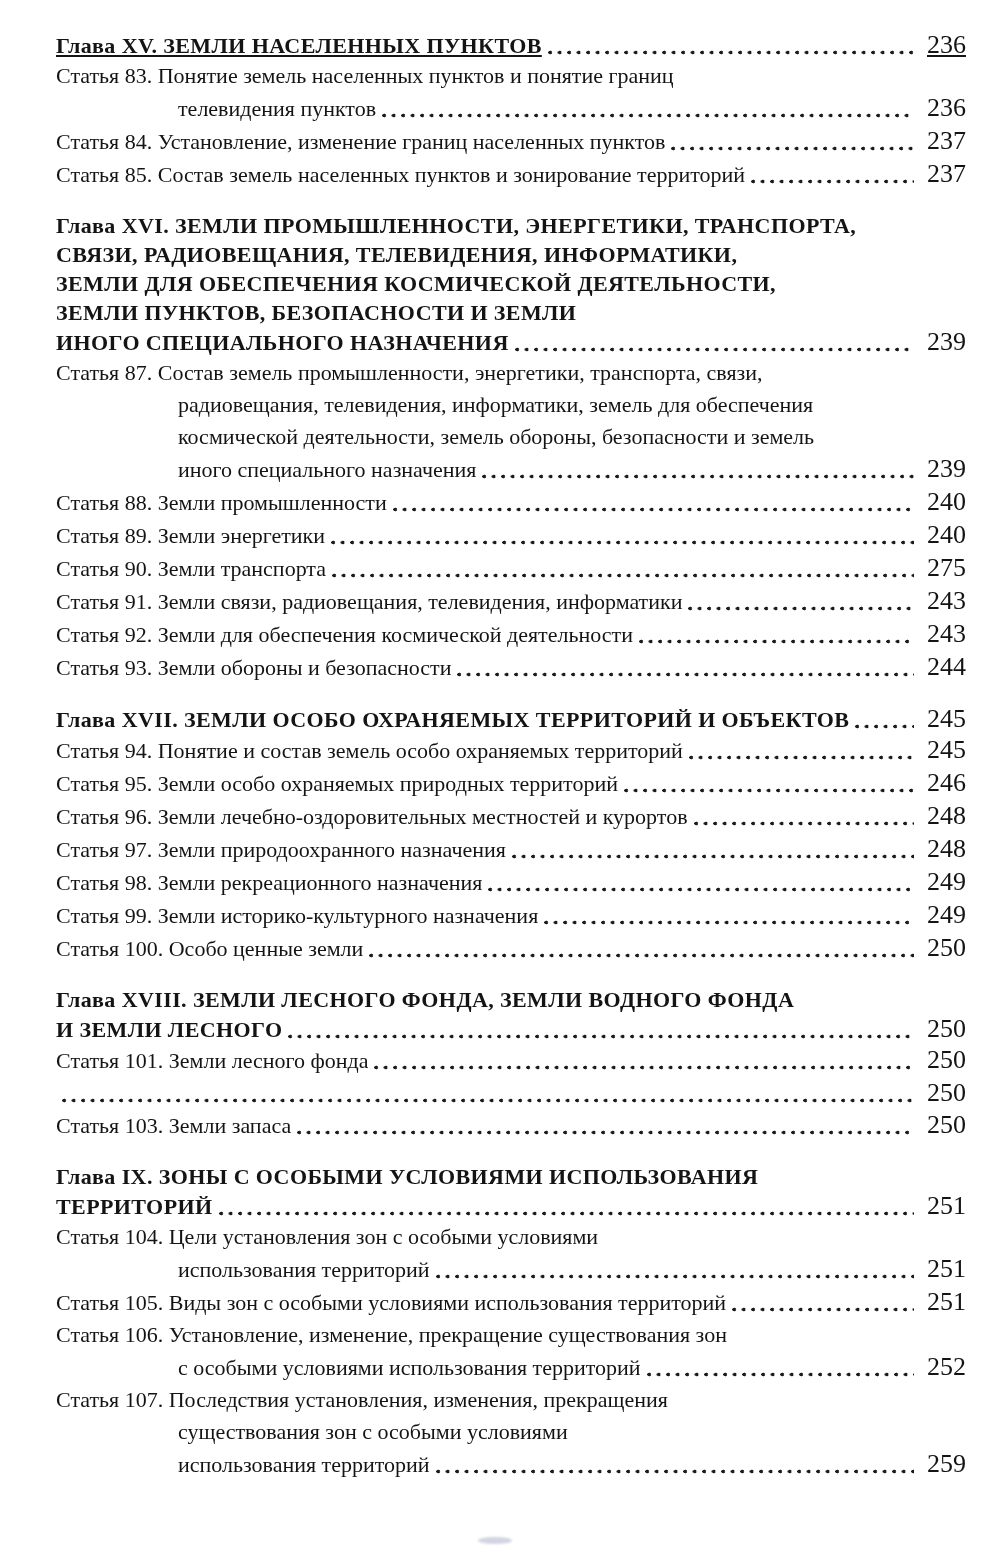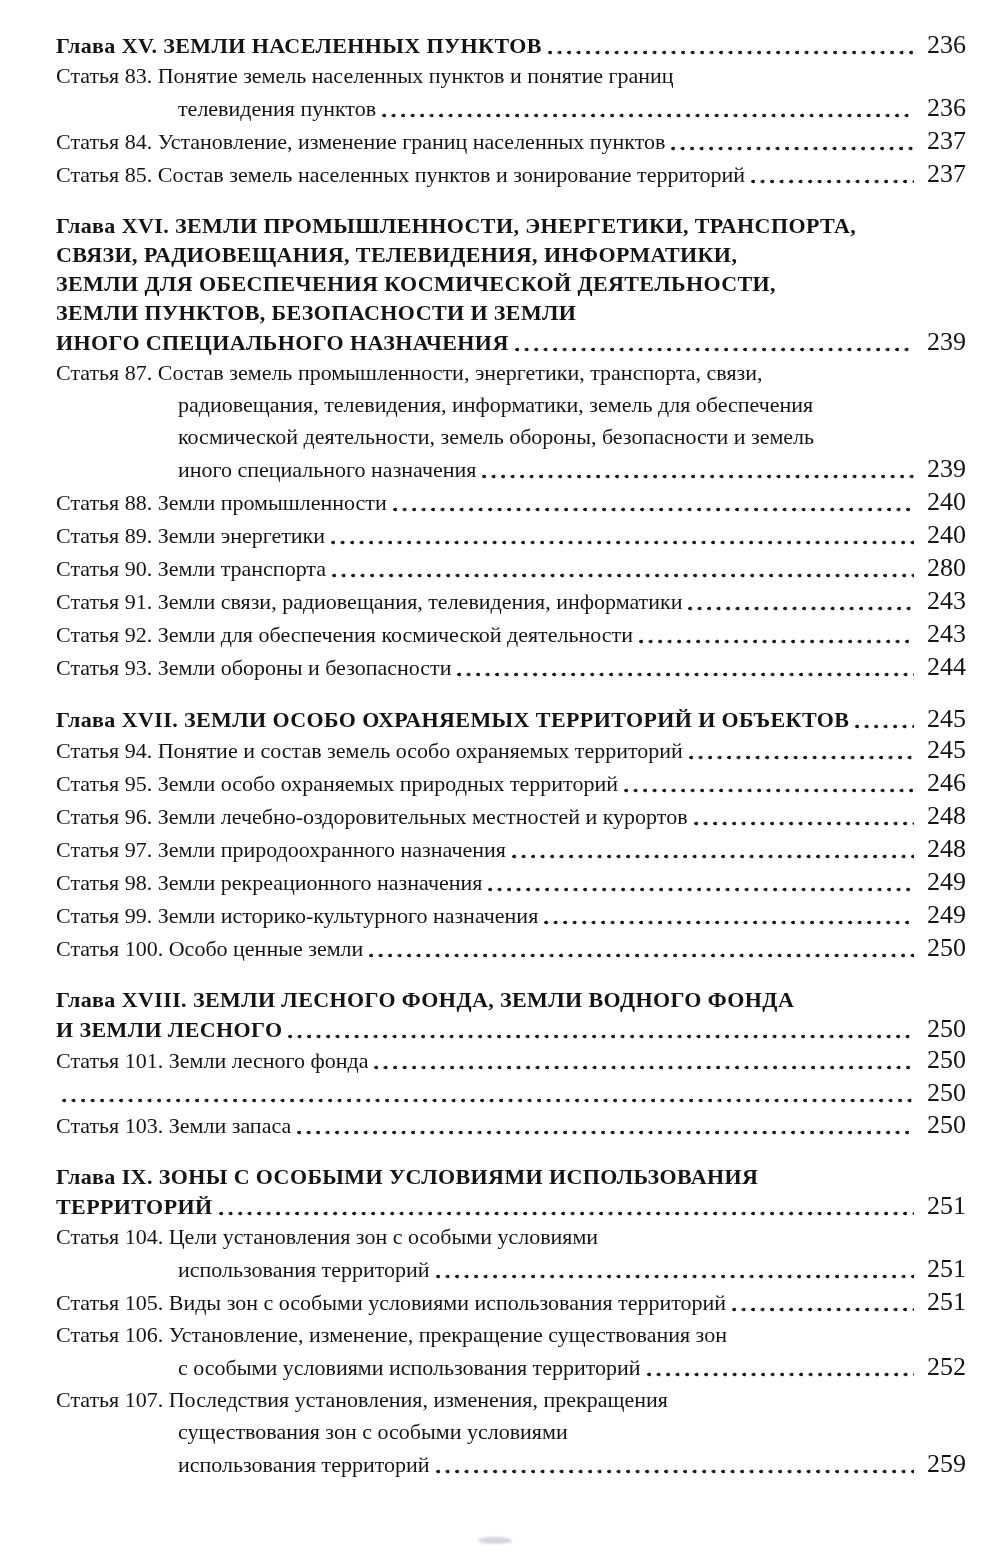--- a/index.html
+++ b/index.html
@@ -20,21 +20,21 @@
     line-height: 32px;
     font-weight: normal;
   }
   .entry.chapter {
     font-size: 22px;
     line-height: 29px;
     font-weight: bold;
     letter-spacing: 0.4px;
     margin-top: 20px;
   }
-  .entry.chapter:first-child { margin-top: 0; }
+  .entry.chapter:first-child { margin-top: 0; text-decoration: underline; }
   .line { white-space: nowrap; overflow: hidden; }
   .line.last { display: flex; align-items: baseline; overflow: visible; }
   .article .line.cont { padding-left: 122px; }
   .last .txt { flex: 0 1 auto; min-width: 0; overflow: hidden; }
   .dots {
     flex: 1 1 10px;
     min-width: 10px;
     margin: 0 6px;
     height: 5px;
     background-image: radial-gradient(circle at 2.2px 2.5px, #1b1b1b 1.8px, rgba(0,0,0,0) 2.1px);
@@ -126,21 +126,21 @@
       <div class="line last">
         <span class="txt">Статья 89. Земли энергетики</span>
         <span class="dots"></span>
         <span class="pg">240</span>
       </div>
     </div>
     <div class="entry article">
       <div class="line last">
         <span class="txt">Статья 90. Земли транспорта</span>
         <span class="dots"></span>
-        <span class="pg">280</span>
+        <span class="pg">275</span>
       </div>
     </div>
     <div class="entry article">
       <div class="line last">
         <span class="txt">Статья 91. Земли связи, радиовещания, телевидения, информатики</span>
         <span class="dots"></span>
         <span class="pg">243</span>
       </div>
     </div>
     <div class="entry article">

